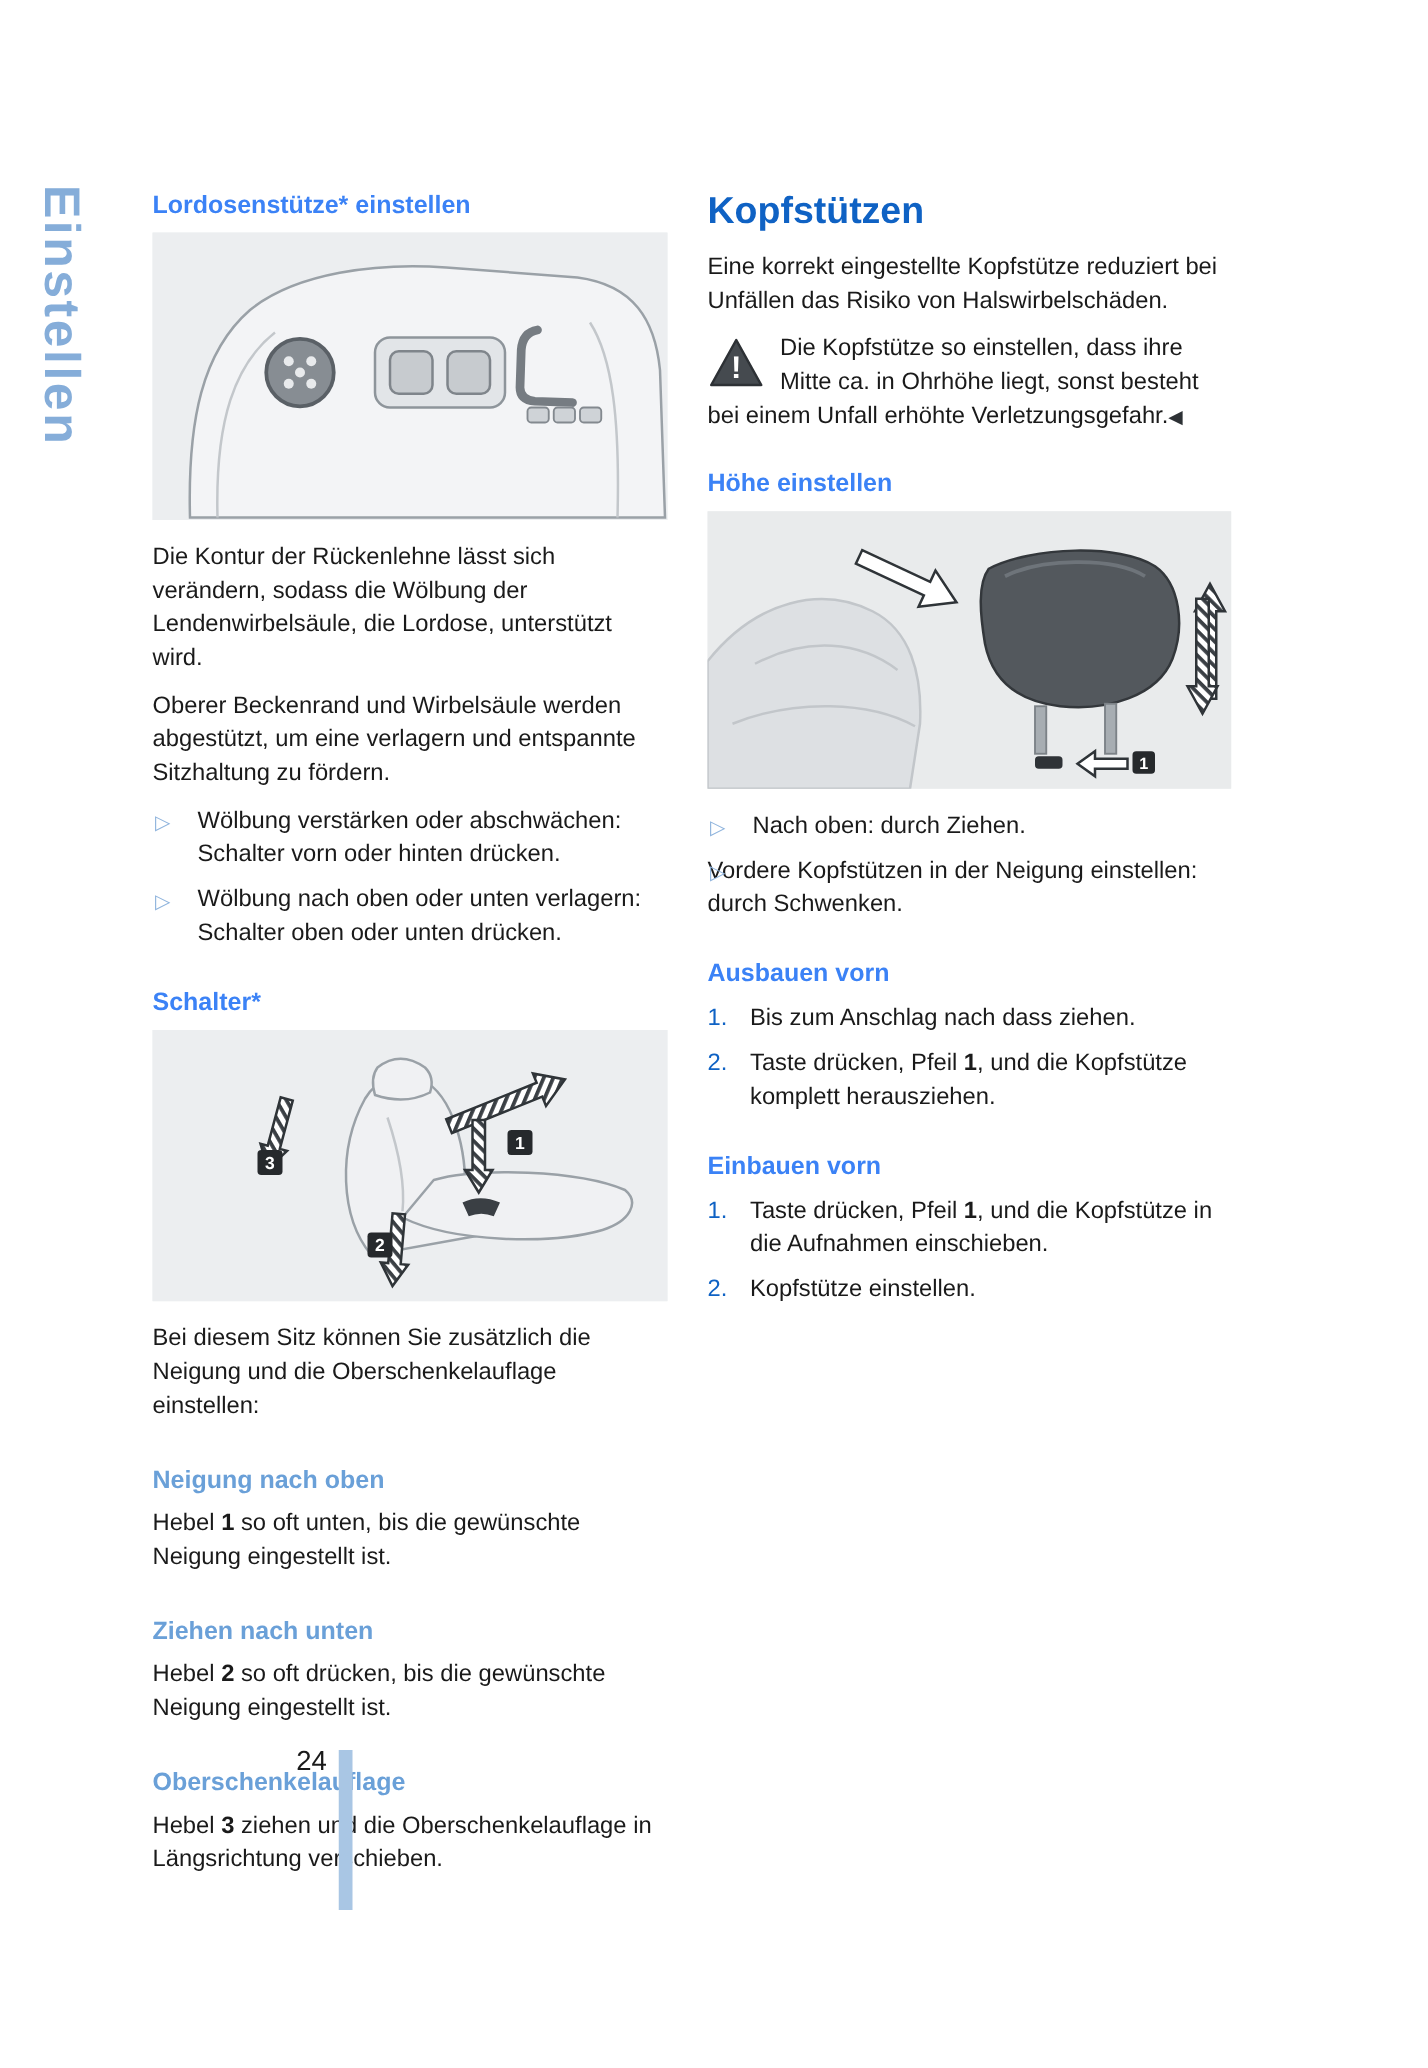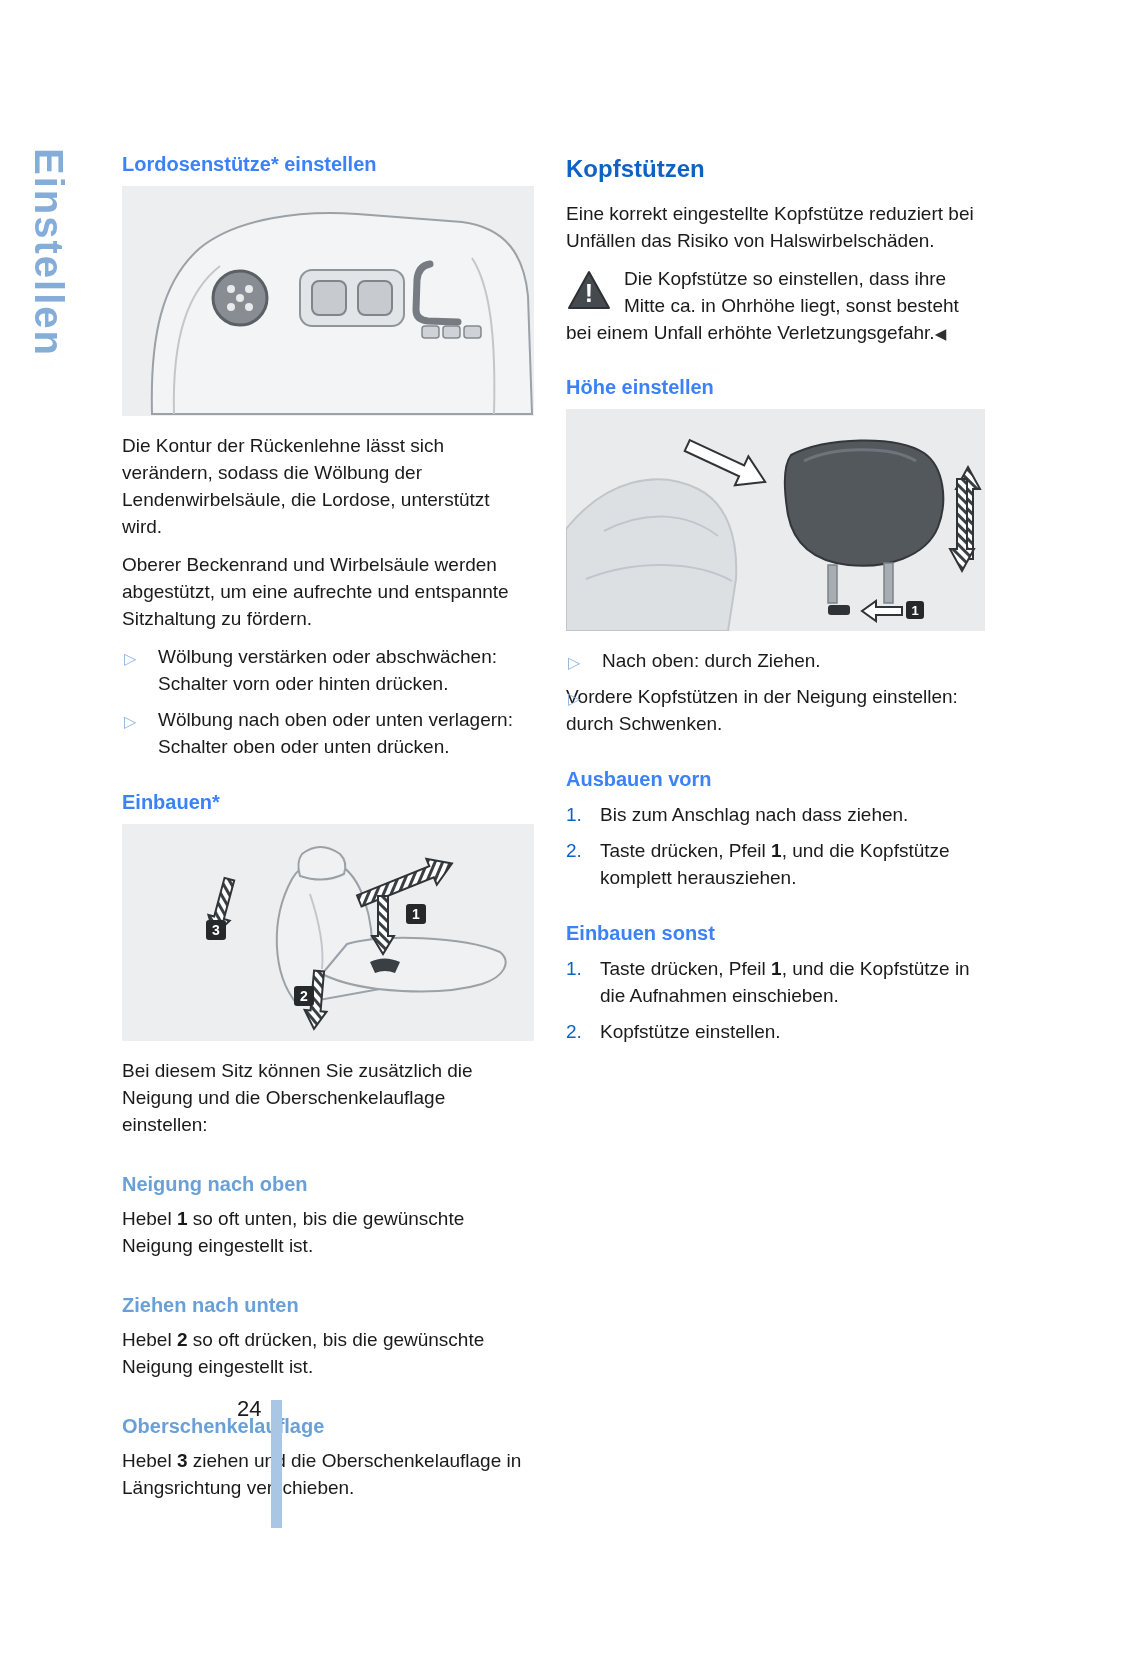--- a/index.html
+++ b/index.html
@@ -17,21 +17,21 @@
     position: absolute; left: 26px; top: 148px;
     writing-mode: vertical-rl;
     font-size: 40px; font-weight: bold;
     color: #85add9; letter-spacing: 2px;
   }
 
   .col { position: absolute; top: 152px; }
   .col-left  { left: 122px; width: 412px; }
   .col-right { left: 566px; width: 419px; }
 
-  h1.main-title { color: #0f62c4; font-size: 24px; line-height: 34px; margin: 0 0 14px 0; }
+  h1.main-title { color: #0f62c4; font-size: 30px; line-height: 34px; margin: 0 0 14px 0; }
   h3.sec   { color: #3b82f6; font-size: 20px; line-height: 24px; margin: 30px 0 10px 0; }
   h3.sec.first { margin-top: 0; }
   h4.sub   { color: #6aa0d8; font-size: 20px; line-height: 24px; margin: 34px 0 9px 0; }
 
   p.body { font-size: 19px; line-height: 27px; margin: 0 0 11px 0; }
 
   .figure { width: 100%; margin: 10px 0 16px 0; background: #eceef0; font-size: 0; }
   .figure svg { display: block; }
 
   .bullet { position: relative; padding-left: 36px; font-size: 19px; line-height: 27px; margin-bottom: 9px; }
@@ -81,32 +81,32 @@
         <path d="M308 78 q-12 2 -13 16 l-1 30 q0 10 12 11 l30 1" fill="none" stroke="#767c82" stroke-width="7" stroke-linecap="round"></path>
         <g>
           <rect x="300" y="140" width="17" height="12" rx="3" fill="#cfd3d7" stroke="#83898f" stroke-width="1.5"></rect>
           <rect x="321" y="140" width="17" height="12" rx="3" fill="#cfd3d7" stroke="#83898f" stroke-width="1.5"></rect>
           <rect x="342" y="140" width="17" height="12" rx="3" fill="#cfd3d7" stroke="#83898f" stroke-width="1.5"></rect>
         </g>
       </svg>
     </div>
 
     <p class="body">Die Kontur der Rückenlehne lässt sich verändern, sodass die Wölbung der Lendenwirbelsäule, die Lordose, unterstützt wird.</p>
-    <p class="body">Oberer Beckenrand und Wirbelsäule werden abgestützt, um eine aufrechte und entspannte Sitzhaltung zu fördern.</p>
+    <p class="body">Oberer Beckenrand und Wirbelsäule werden abgestützt, um eine verlagern und entspannte Sitzhaltung zu fördern.</p>
 
     <div class="bullet">
       <span class="tri">▷</span>
       <span>Wölbung verstärken oder abschwächen: Schalter vorn oder hinten drücken.</span>
     </div>
     <div class="bullet">
       <span class="tri">▷</span>
       <span>Wölbung nach oben oder unten verlagern: Schalter oben oder unten drücken.</span>
     </div>
 
-    <h3 class="sec">Einbauen*</h3>
+    <h3 class="sec">Schalter*</h3>
 
     <div class="figure">
       <svg viewBox="0 0 412 217" width="412" height="217">
         <defs>
           <pattern id="hp2" width="7" height="7" patternUnits="userSpaceOnUse" patternTransform="rotate(45)">
             <rect width="7" height="7" fill="#ffffff"></rect>
             <rect width="3" height="7" fill="#3a3f44"></rect>
           </pattern>
         </defs>
         <rect width="412" height="217" fill="#eceef0"></rect>
@@ -221,21 +221,21 @@
     <h3 class="sec">Ausbauen vorn</h3>
     <div class="oli">
       <span class="num">1.</span>
       <span>Bis zum Anschlag nach dass ziehen.</span>
     </div>
     <div class="oli">
       <span class="num">2.</span>
       <span><span>Taste drücken, Pfeil </span><span class="b">1</span><span>, und die Kopfstütze komplett herausziehen.</span></span>
     </div>
 
-    <h3 class="sec">Einbauen sonst</h3>
+    <h3 class="sec">Einbauen vorn</h3>
     <div class="oli">
       <span class="num">1.</span>
       <span><span>Taste drücken, Pfeil </span><span class="b">1</span><span>, und die Kopfstütze in die Aufnahmen einschieben.</span></span>
     </div>
     <div class="oli">
       <span class="num">2.</span>
       <span>Kopfstütze einstellen.</span>
     </div>
 
   </div>

